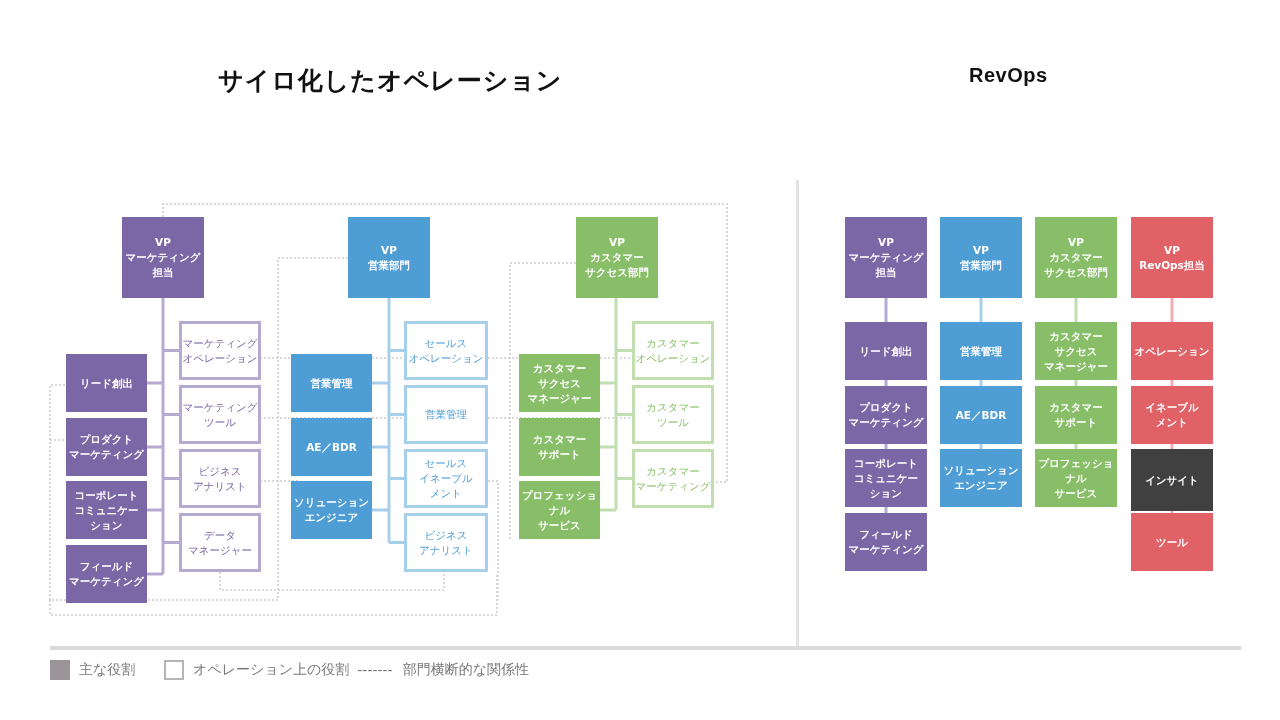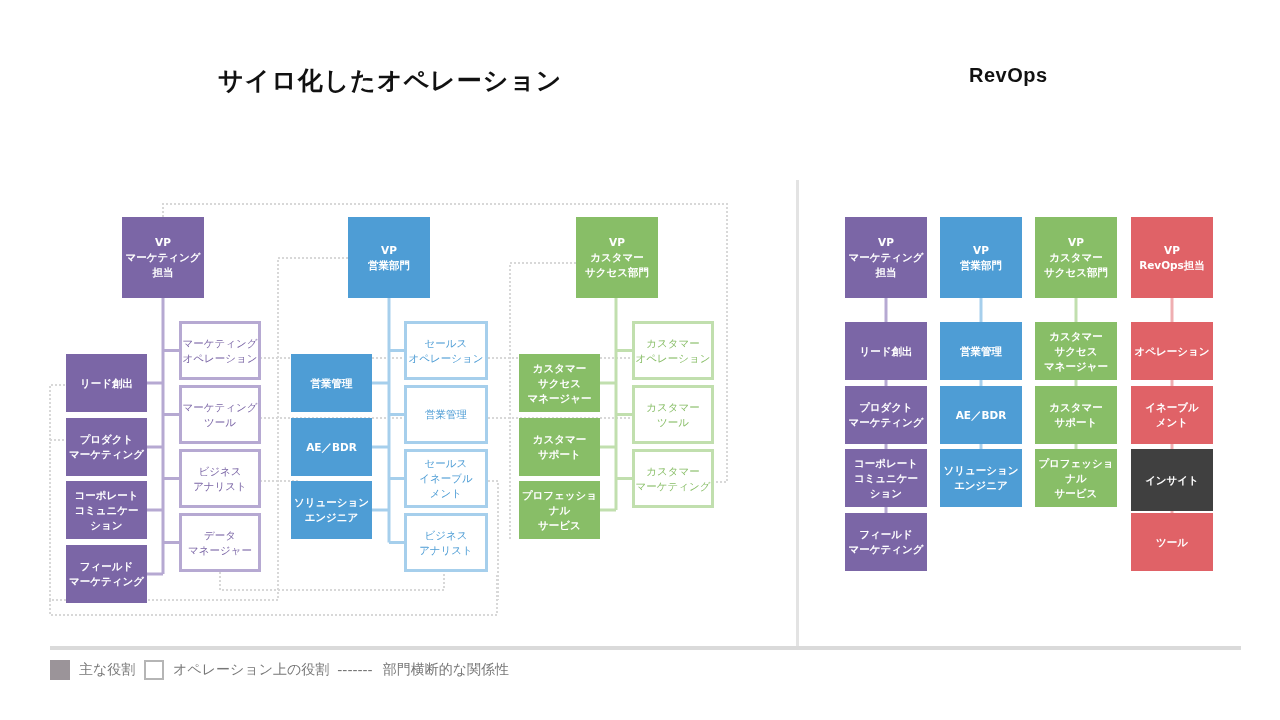--- a/index.html
+++ b/index.html
@@ -155,18 +155,18 @@
     <div class="box solid" style="left: 1131px; top: 386px; width: 82px; height: 58px; background: rgb(224, 98, 103);">イネーブル
 メント</div>
     <div class="box solid" style="left: 1131px; top: 449px; width: 82px; height: 62px; background: #404040; font-family: Liberation Serif, serif;">インサイト</div>
     <div class="box solid" style="left: 1131px; top: 513px; width: 82px; height: 58px; background: rgb(224, 98, 103);">ツール</div>
   </div>
 
 <div class="legend" style="left:50px;">
   <div class="legend-swatch" style="background:#9b9499;"></div>
   <span>主な役割</span>
 </div>
-<div class="legend" style="left:144px;">
+<div class="legend" style="left:164px;">
   <div class="legend-swatch" style="border:2px solid #b5b5b5;background:#fff;"></div>
   <span>オペレーション上の役割</span>
   <span style="margin-left:8px;">-------</span>
   <span style="margin-left:10px;">部門横断的な関係性</span>
 </div>
 
 </body></html>

